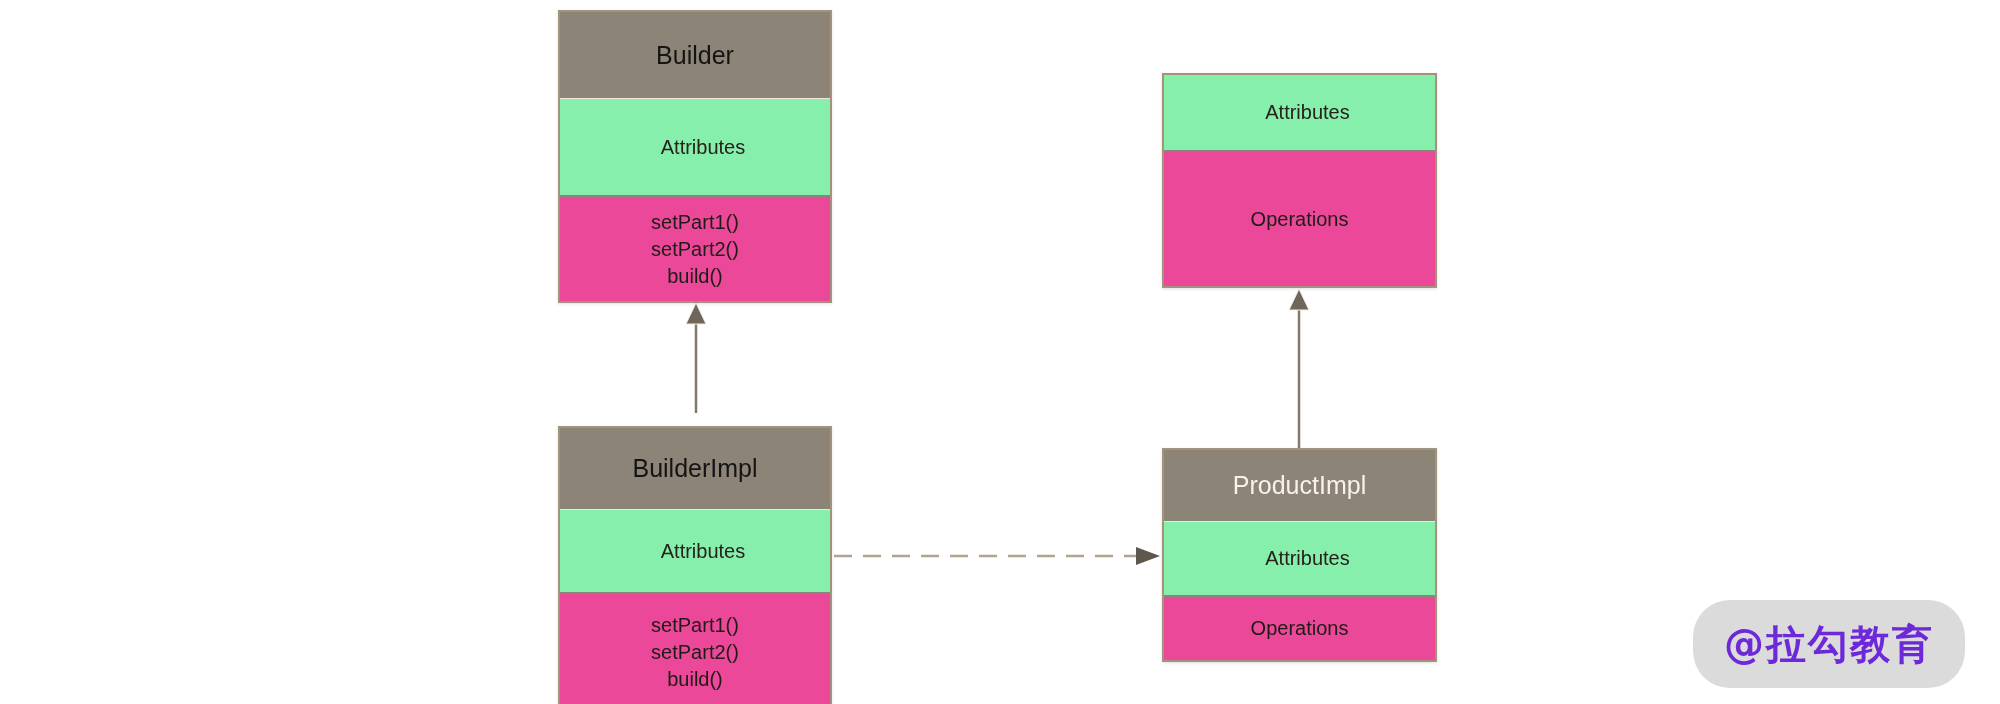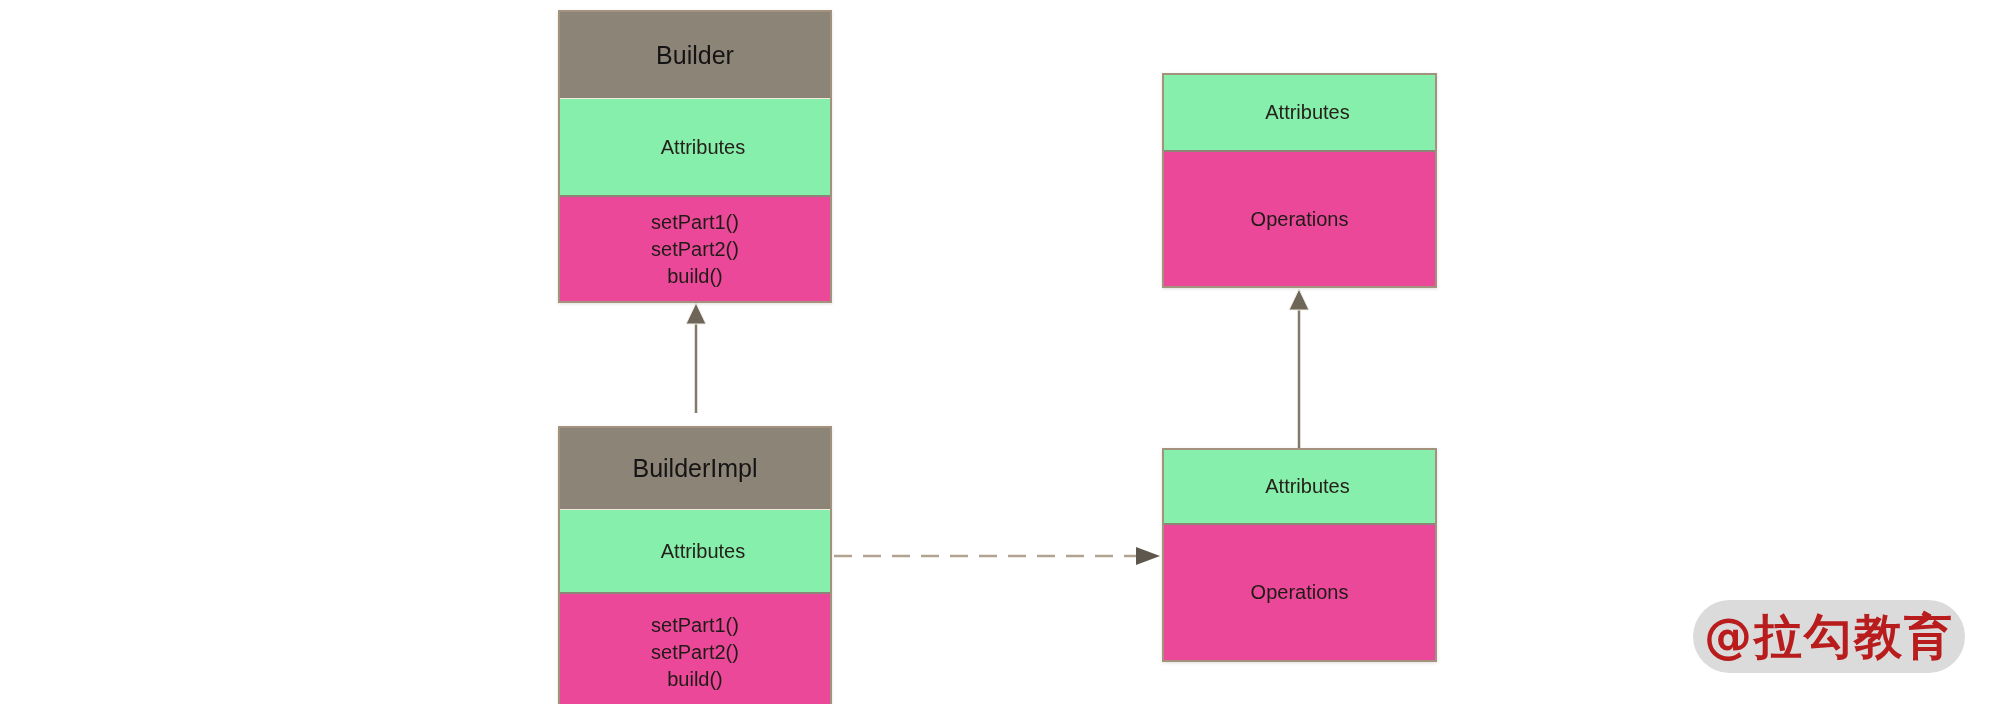--- a/index.html
+++ b/index.html
@@ -35,24 +35,24 @@
   #box-product .box-header{height:71px;}
   #box-product .box-attributes{height:75px;}
   #box-builder-impl{left:558px;top:426px;width:274px;height:287px;}
   #box-builder-impl .box-header{height:81px;}
   #box-builder-impl .box-attributes{height:82px;}
   #box-product-impl{left:1162px;top:448px;width:275px;height:214px;}
   #box-product-impl .box-header{height:71px;}
   #box-product-impl .box-attributes{height:73px;}
 
   .watermark{
-    position:absolute;left:1693px;top:600px;width:272px;height:73px;
+    position:absolute;left:1693px;top:600px;width:272px;height:88px;
     background:#DBDBDB;border-radius:37px;
     display:flex;align-items:center;justify-content:center;
-    color:#b91c1c;font-size:48px;font-weight:bold;letter-spacing:2px;
+    color:#6d28d9;font-size:40px;font-weight:bold;letter-spacing:2px;
     font-family:"DejaVu Sans","Liberation Sans",sans-serif;
   }
 </style>
 </head>
 <body>
 
 <div class="canvas">
 
   <svg class="arrows" viewBox="0 0 2000 704">
 
@@ -93,20 +93,21 @@
     <div class="box-header">BuilderImpl</div>
     <div class="box-attributes">Attributes</div>
     <div class="box-operations">
       <div>setPart1()</div>
       <div>setPart2()</div>
       <div>build()</div>
     </div>
   </div>
 
   <div class="class-box" id="box-product-impl">
+    <div class="box-header light">ProductImpl</div>
     <div class="box-attributes">Attributes</div>
     <div class="box-operations">
       <div>Operations</div>
     </div>
   </div>
 
   <div class="watermark">
     <span>@拉勾教育</span>
   </div>
 

